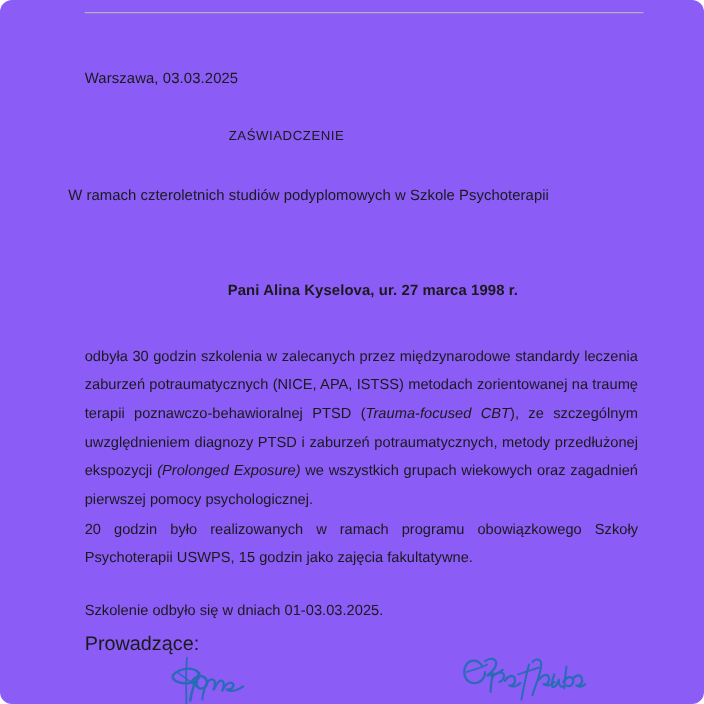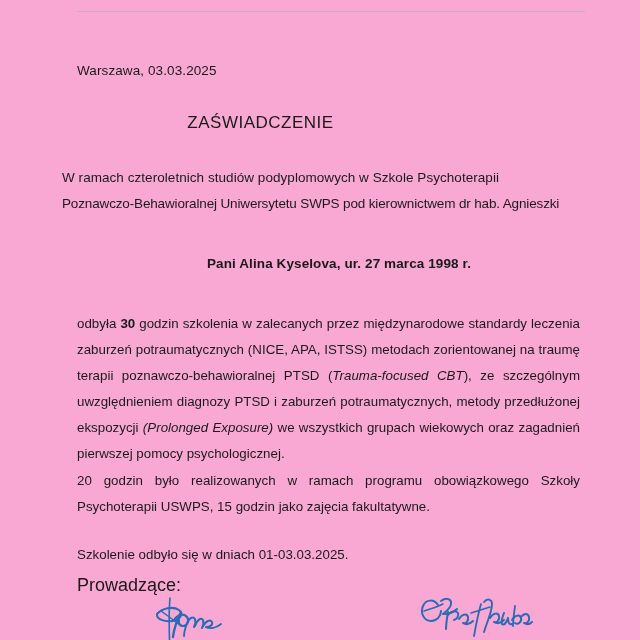--- a/index.html
+++ b/index.html
@@ -12,21 +12,22 @@
     background: #ffffff;
     font-family: "Liberation Sans", sans-serif;
     color: #1a1a1a;
     overflow: hidden;
     position: relative;
   }
 
   .page {
     position: absolute;
     inset: 0;
-    background: #f9a8d4;
+    background: #8b5cf6;
+    border-radius: 11px;
   }
 
   
   .top-rule {
     position: absolute;
     left: 77px;
     top: 11px;
     width: 508px;
     height: 1px;
     background: #b9b9b9;
@@ -50,21 +51,21 @@
     white-space: nowrap;
   }
 
   
   .doc-title {
     position: absolute;
     left: 0;
     top: 114px;
     width: 521px;
     text-align: center;
-    font-size: 17px;
+    font-size: 12px;
     letter-spacing: 0.5px;
     line-height: 18px;
   }
 
   
   .intro {
     position: absolute;
     left: 62px;
     top: 165px;
     width: 516px;
@@ -98,21 +99,21 @@
     font-size: 13.3px;
     line-height: 26px;
     text-align: justify;
     text-justify: inter-word;
     letter-spacing: 0.02px;
   }
   .body-block.p1 { top: 298px; }
   .body-block.p2 { top: 455px; }
   .body-block.p3 { top: 529px; text-align: left; }
 
-  .body-block b { font-weight: bold; }
+  .body-block b { font-weight: normal; }
   .body-block i { }
 
   
   .sign-label {
     position: absolute;
     left: 77px;
     top: 576px;
     font-size: 18px;
     line-height: 18px;
   }
@@ -132,21 +133,20 @@
   <div class="top-rule"></div>
 
   <div class="content">
 
     <div class="date-line">Warszawa, 03.03.2025</div>
 
     <div class="doc-title">ZAŚWIADCZENIE</div>
 
     <div class="intro">
       <span class="ln">W ramach czteroletnich studiów podyplomowych w Szkole Psychoterapii</span>
-      <span class="ln wide">Poznawczo-Behawioralnej Uniwersytetu SWPS pod kierownictwem dr hab. Agnieszki</span>
     </div>
 
     <div class="recipient">Pani Alina Kyselova, ur. 27 marca 1998 r.</div>
 
     <p class="body-block p1"><span>odbyła </span><b>30</b><span> godzin szkolenia w zalecanych przez międzynarodowe standardy leczenia zaburzeń potraumatycznych (NICE, APA, ISTSS)  metodach zorientowanej na traumę terapii poznawczo-behawioralnej PTSD (</span><i>Trauma-focused CBT</i><span>), ze szczególnym uwzględnieniem diagnozy PTSD i zaburzeń potraumatycznych, metody przedłużonej ekspozycji </span><i>(Prolonged Exposure)</i><span> we wszystkich grupach wiekowych oraz zagadnień pierwszej pomocy psychologicznej.</span></p>
 
     <p class="body-block p2">20 godzin było realizowanych w ramach programu obowiązkowego Szkoły Psychoterapii USWPS, 15 godzin jako zajęcia fakultatywne.</p>
 
     <p class="body-block p3">Szkolenie odbyło się w dniach 01-03.03.2025.</p>
 

